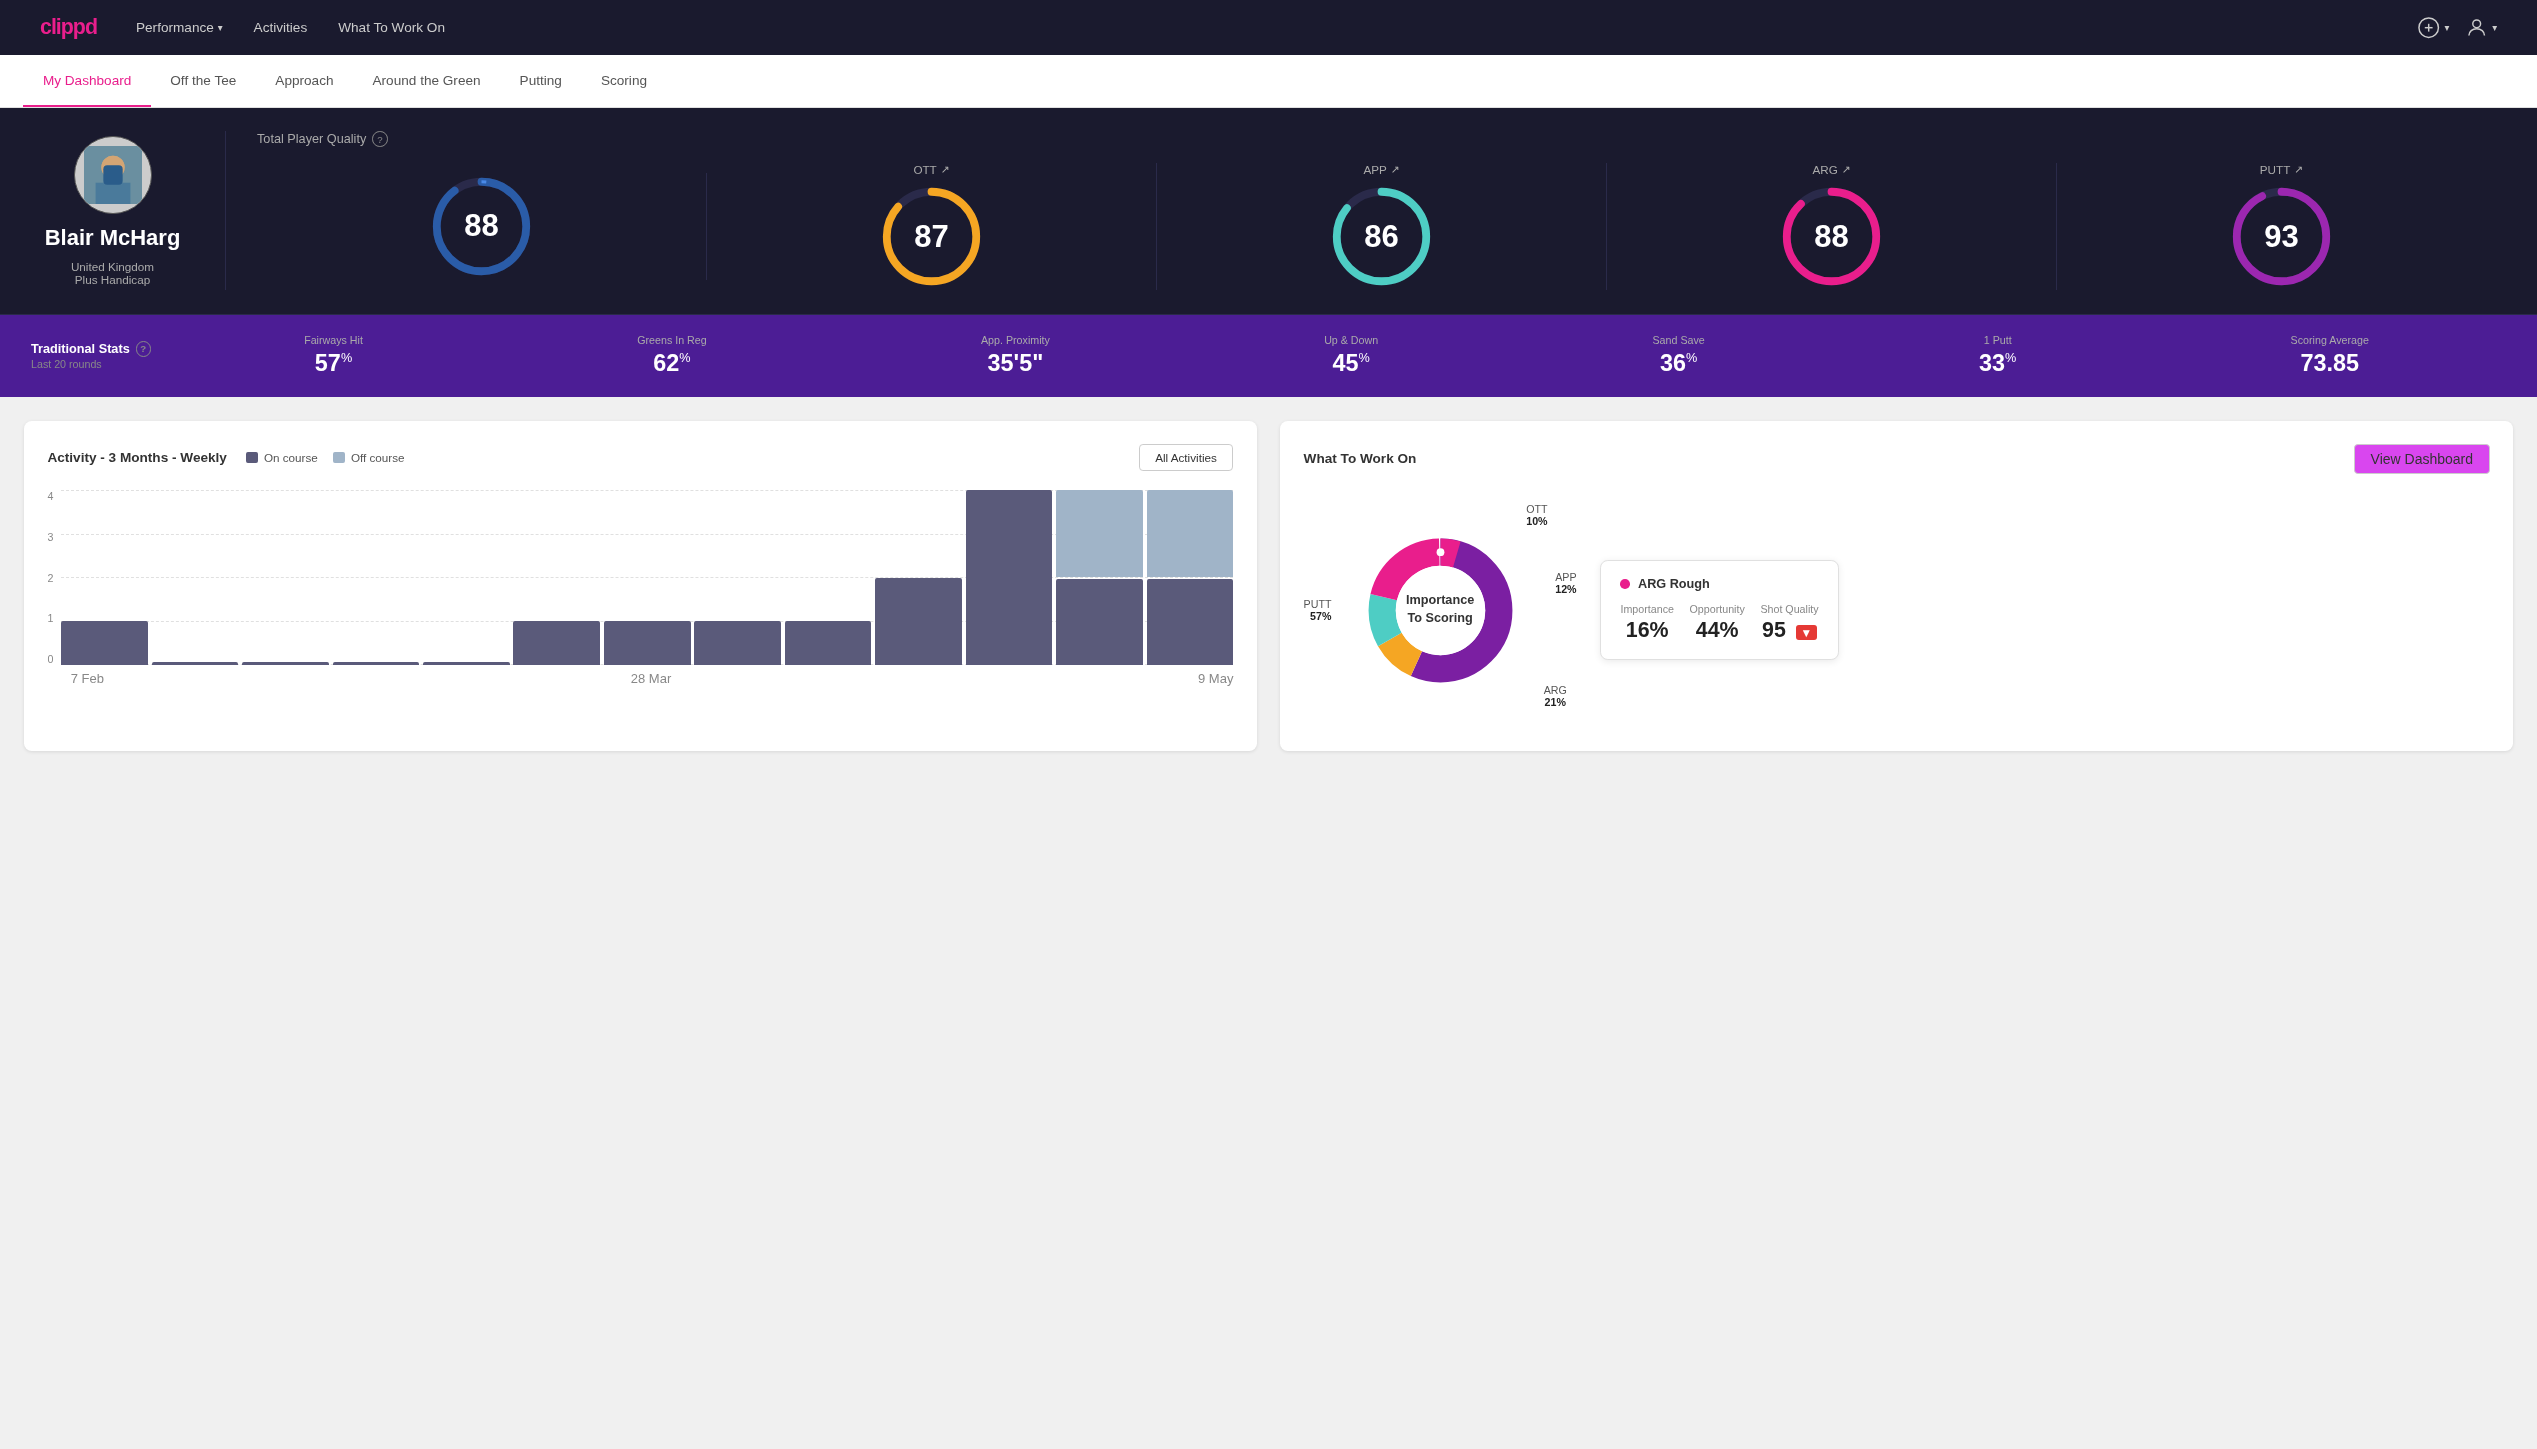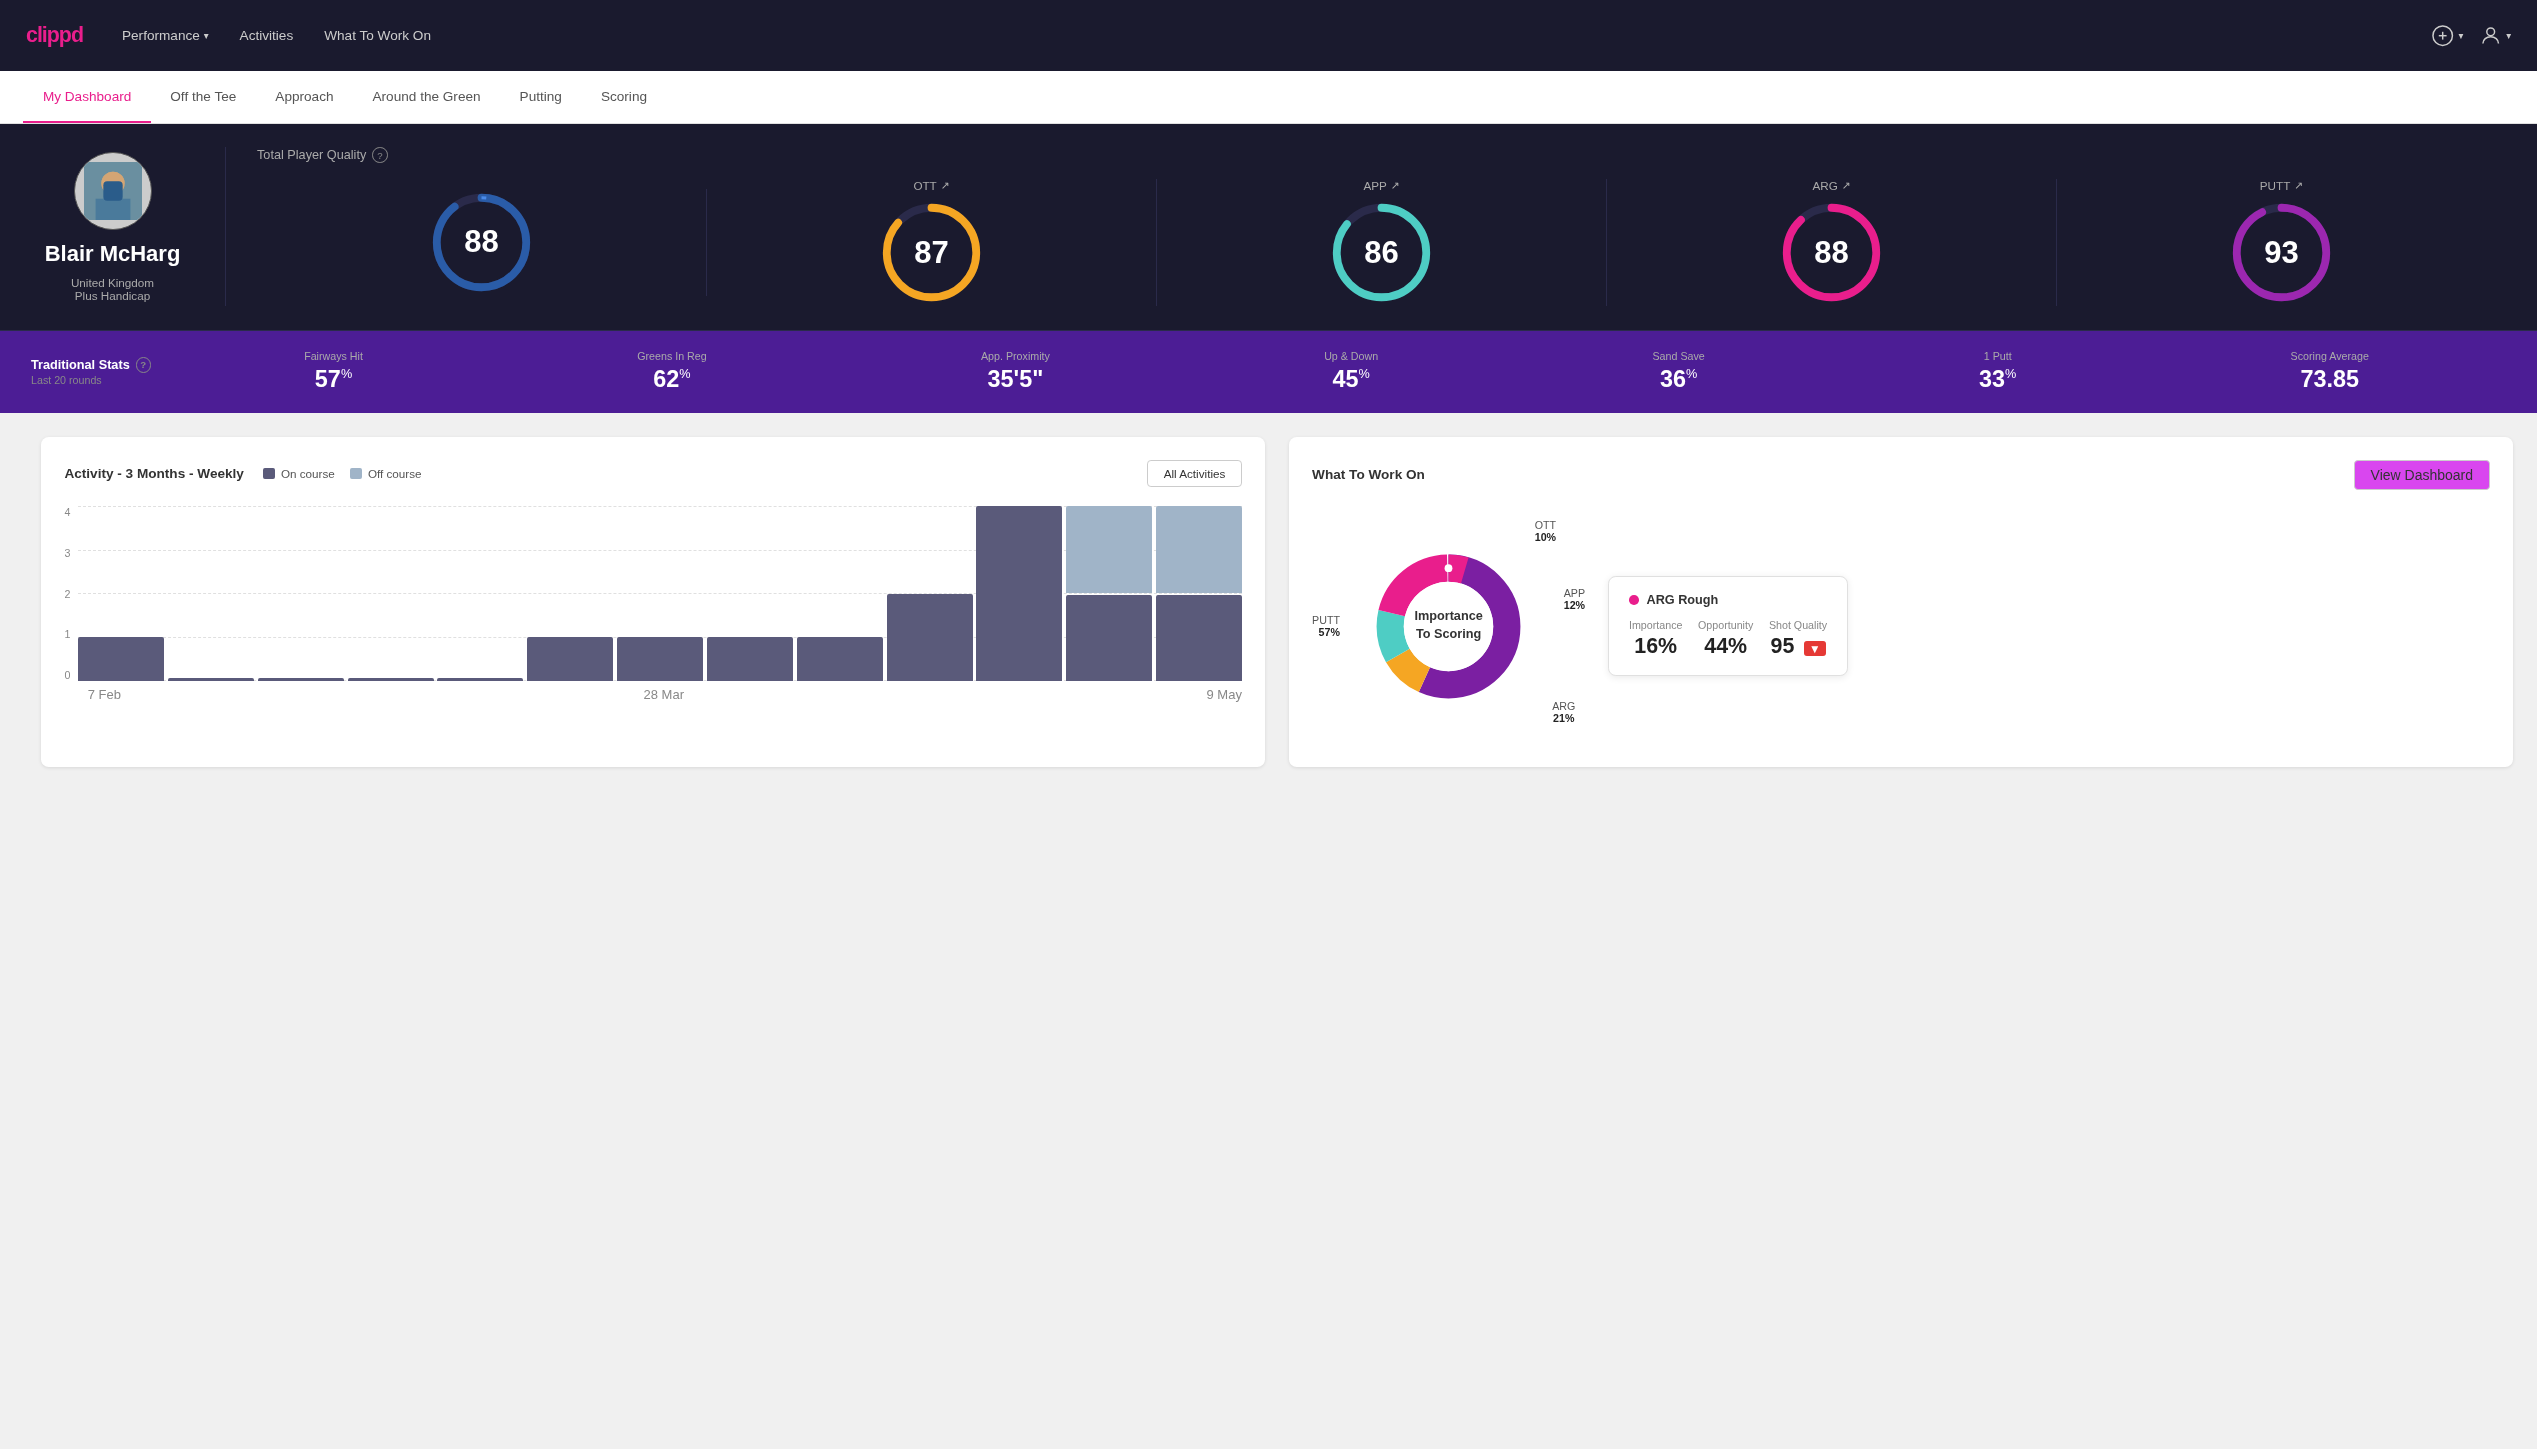--- a/index.html
+++ b/index.html
@@ -3,22 +3,22 @@
   <meta charset="utf-8">
   <style>
     * { box-sizing: border-box; margin: 0; padding: 0; }
     body { font-family: -apple-system, BlinkMacSystemFont, 'Segoe UI', sans-serif; background: #f0f0f0; color: #fff; }
 
     
     .top-nav {
       background: #1a1a2e;
       display: flex;
       align-items: center;
-      padding: 0 26px;
-      height: 71px;
+      padding: 0 40px;
+      height: 55px;
       justify-content: space-between;
     }
     .logo {
       color: #e91e8c;
       font-size: 21.4px;
       font-weight: 800;
       letter-spacing: -1px;
     }
     .logo span { color: #e91e8c; }
     .nav-links {
@@ -181,21 +181,20 @@
     .stat-name { font-size: 10.7px; color: #aaa; margin-bottom: 3.9px; }
     .stat-value { font-size: 23.4px; font-weight: 700; color: #fff; }
     .stat-value sup { font-size: 12.7px; font-weight: 400; }
 
     
     .bottom-section {
       background: #f0f0f0;
       padding: 24px;
       display: flex;
       gap: 23.4px;
-      margin-left: 17px;
     }
 
     .card {
       background: #fff;
       border-radius: 7.8px;
       padding: 23.4px;
       box-shadow: 0 1px 3.9px rgba(0,0,0,0.1);
     }
     .activity-card { flex: 1; }
     .wtwo-card { flex: 1; }

